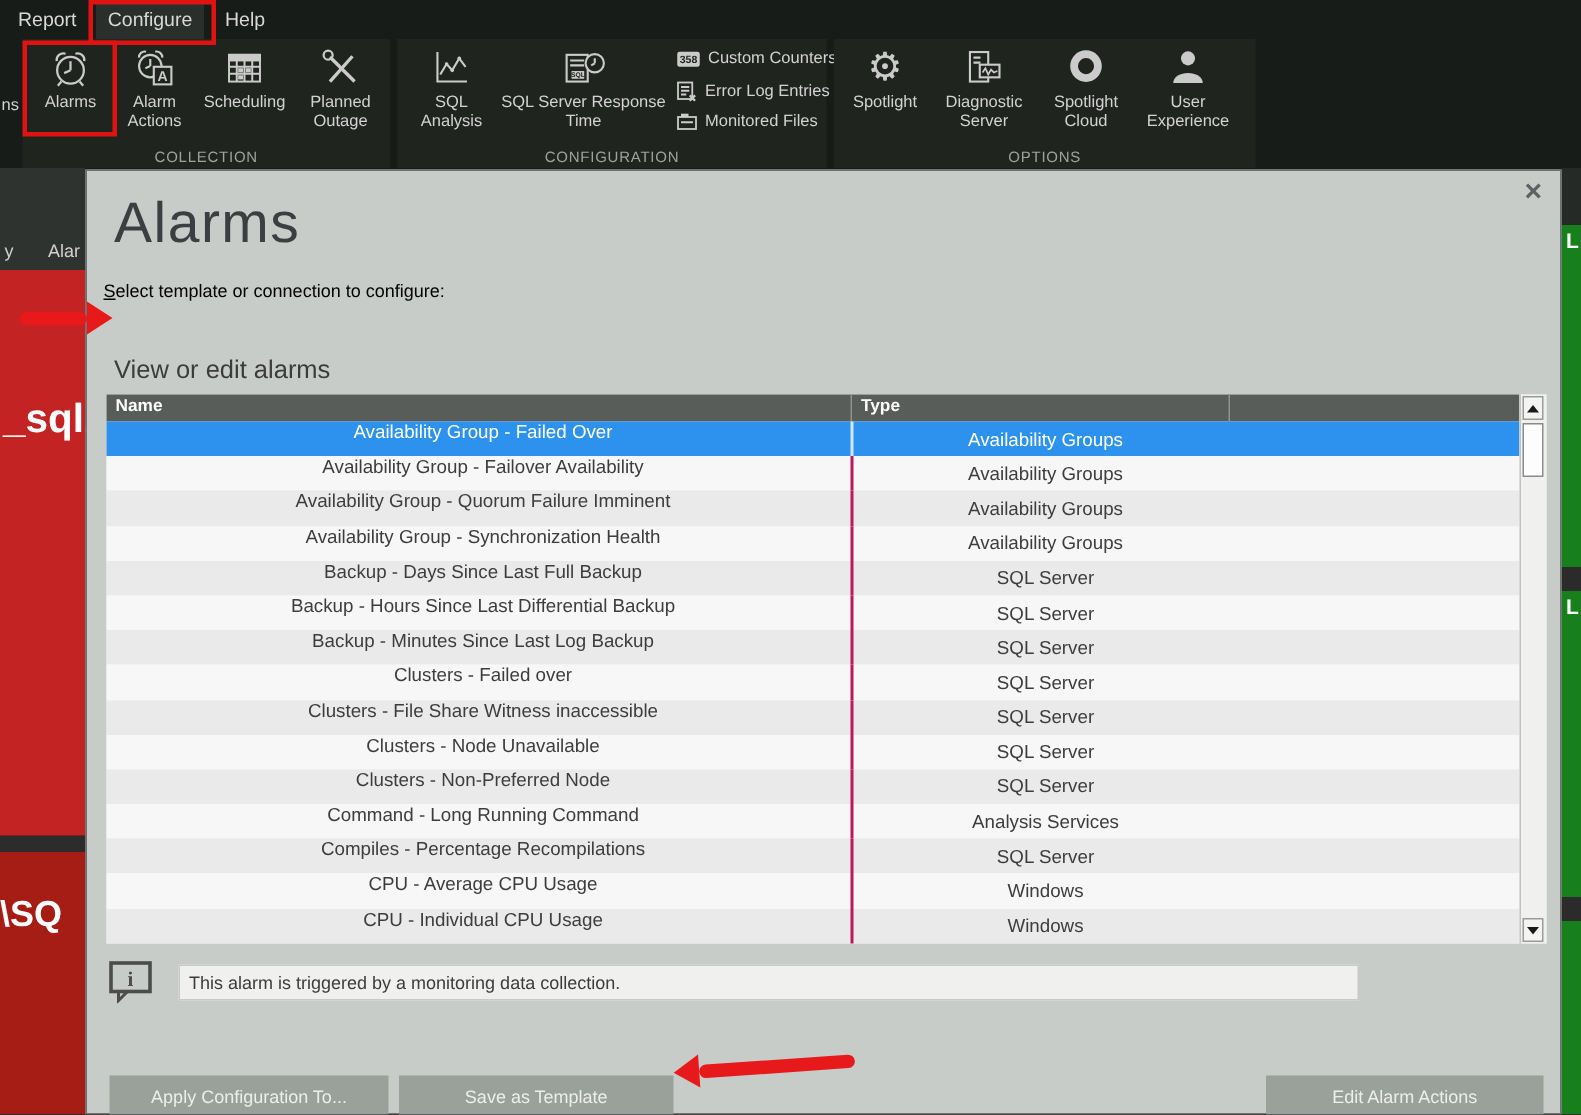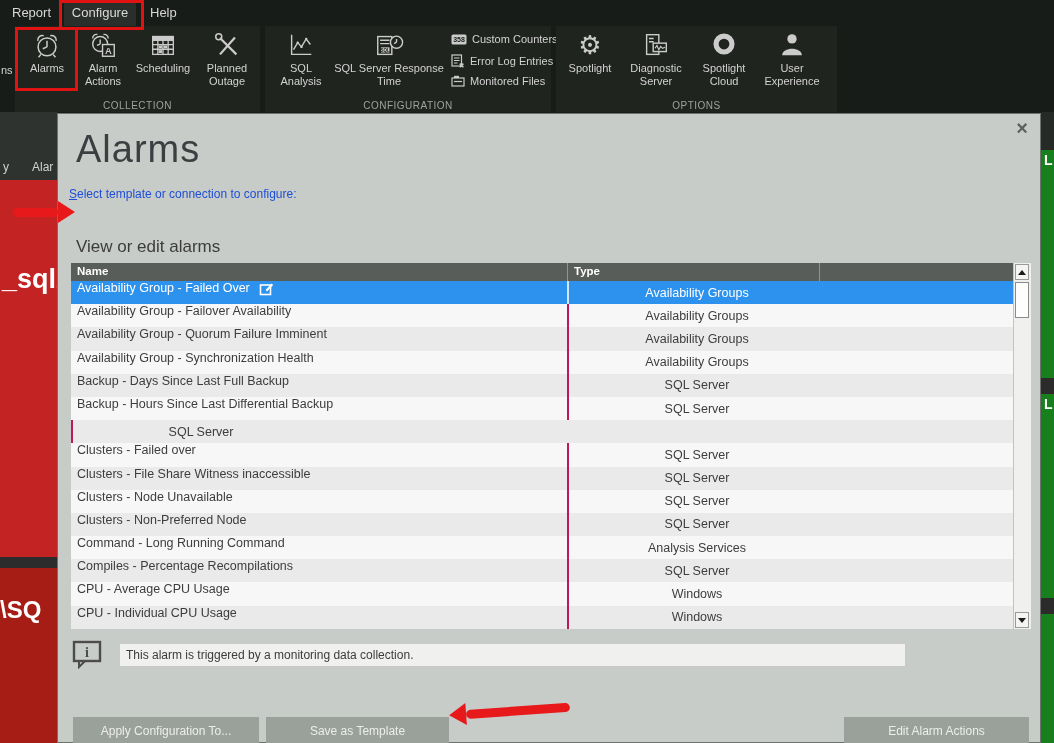--- a/index.html
+++ b/index.html
@@ -44,21 +44,21 @@
   .bgr-green span{position:absolute;left:3px;top:2px;}
   .bgr-sep{height:16px;background:#2b2b2b;}
 
   
   #dialog{position:absolute;left:57px;top:113px;width:984px;height:630px;background:#c8ccc8;
           border:1px solid #6e726e;box-sizing:border-box;}
   #dlg-close{position:absolute;right:12px;top:4px;color:#5d6163;font-size:20px;font-weight:bold;
              line-height:20px;cursor:default;}
   #dlg-title{position:absolute;left:18px;top:14px;font-size:38px;font-weight:200;color:#3b3f41;
              letter-spacing:1px;}
-  #sel-label{position:absolute;left:11px;top:73px;font-size:12px;color:#1d4ed8;}
+  #sel-label{position:absolute;left:11px;top:73px;font-size:12px;color:#000000;}
   #sel-label u{text-decoration:underline;}
   #combo{position:absolute;left:10px;top:88px;width:962px;height:21px;background:#fff;
          border:1px solid #8a8a8a;box-sizing:border-box;}
   .combo-sel{position:absolute;left:1px;top:1px;bottom:1px;right:18px;background:#2d92ee;
              color:#fff;font-size:12px;line-height:17px;padding-left:5px;
              outline:1px dotted #dfeeff;outline-offset:-2px;}
   .combo-btn{position:absolute;right:1px;top:1px;bottom:1px;width:16px;background:#e3e3e0;
              border-left:1px solid #999;display:flex;align-items:center;justify-content:center;}
   .tri-down{width:0;height:0;border-left:4px solid transparent;border-right:4px solid transparent;
             border-top:5px solid #1a1a1a;}
@@ -66,22 +66,22 @@
           border-bottom:5px solid #1a1a1a;}
   #view-heading{position:absolute;left:18px;top:123px;font-size:17px;color:#3c3c3c;}
 
   #table{position:absolute;left:13px;top:149px;width:960px;height:366px;background:#f2f2f2;}
   .thead{position:absolute;left:0;top:0;width:942px;height:18px;background:#595d59;display:flex;
          color:#fff;font-size:11.5px;font-weight:bold;box-sizing:border-box;}
   .th{box-sizing:border-box;padding:2px 0 0 6px;}
   .th1{width:496px;} .th2{width:252px;border-left:1px solid #8f928f;} .th3{flex:1;border-left:1px solid #8f928f;}
   #tbody{position:absolute;left:0;top:18px;width:942px;}
   .trow{display:flex;height:23.2px;font-size:12.5px;color:#3d3d3d;}
-  .trow .c1{width:496px;box-sizing:border-box;padding-left:6px;display:flex;align-items:flex-start;gap:9px;
-            white-space:nowrap;overflow:hidden;}
+  .trow .c1{width:496px;box-sizing:border-box;padding-left:6px;display:flex;align-items:center;gap:9px;
+            white-space:nowrap;overflow:hidden;flex-direction:column;}
   .trow .c2{width:252px;box-sizing:border-box;padding-left:6px;border-left:2px solid #be185d;
             display:flex;align-items:center;justify-content:center;}
   .trow.lt{background:#f7f7f7;} .trow.dk{background:#eaeaea;}
   .trow.selected{background:#2d92ee;color:#fff;}
   .trow.selected .c2{border-left-color:#cfe6fb;}
   .edit-icon{display:none;line-height:0;}
   .trow.selected .edit-icon{display:inline-block;}
 
   .vscroll{position:absolute;right:0;top:0;width:18px;height:366px;background:#f0f0ee;
            border-left:1px solid #c3c3c3;box-sizing:border-box;}
@@ -369,20 +369,24 @@
     <span class="c1">
       <span class="txt">Backup - Hours Since Last Differential Backup</span>
 
     </span>
     <span class="c2">
       <span class="txt">SQL Server</span>
     </span>
   </div>
 
   <div class="trow dk">
+    <span class="c1">
+      <span class="txt">Backup - Minutes Since Last Log Backup</span>
+
+    </span>
     <span class="c2">
       <span class="txt">SQL Server</span>
     </span>
   </div>
 
   <div class="trow lt">
     <span class="c1">
       <span class="txt">Clusters - Failed over</span>
 
     </span>

